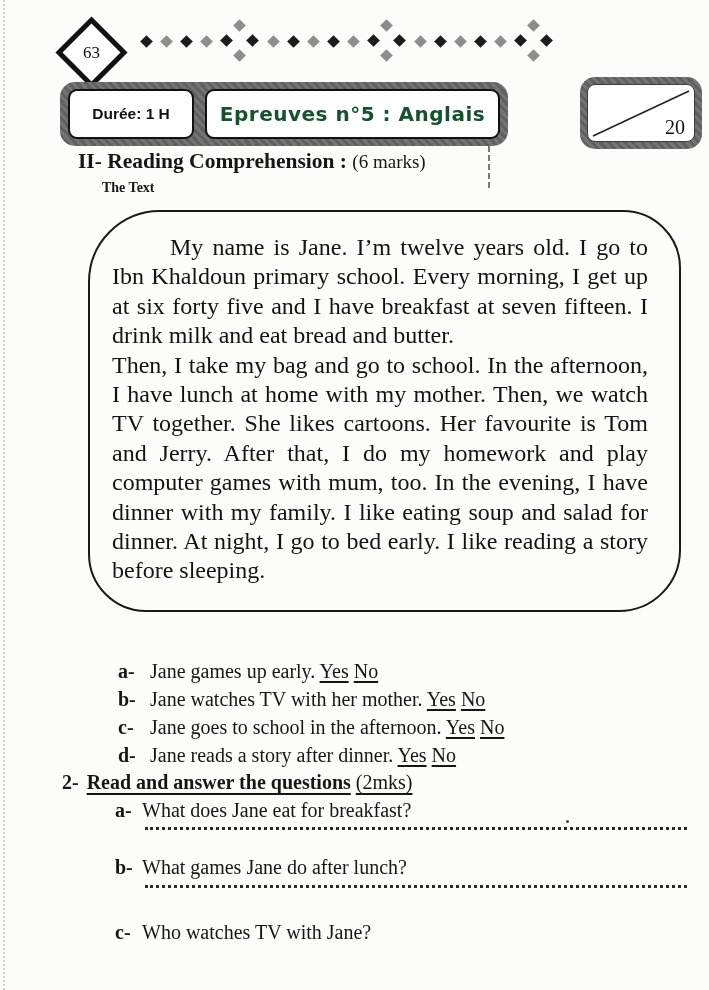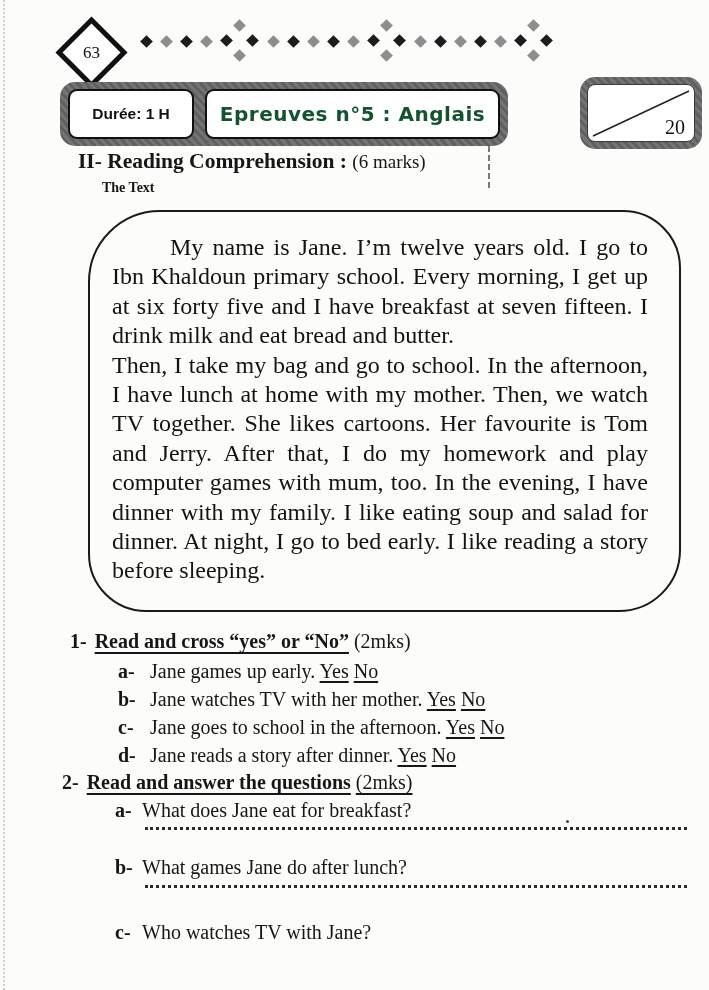--- a/index.html
+++ b/index.html
@@ -170,24 +170,20 @@
     <span class="b">II- Reading Comprehension :</span>
     <span class="marks">(6 marks)</span>
   </div>
   <div class="text-label">The Text</div>
 
   <div class="textbox">
     <p class="first">My name is Jane. I’m twelve years old. I go to Ibn Khaldoun primary school. Every morning, I get up at six forty five and I have breakfast at seven fifteen. I drink milk and eat bread and butter.</p>
     <p>Then, I take my bag and go to school. In the afternoon, I have lunch at home with my mother. Then, we watch TV together. She likes cartoons. Her favourite is Tom and Jerry. After that, I do my homework and play computer games with mum, too. In the evening, I have dinner with my family. I like eating soup and salad for dinner. At night, I go to bed early. I like reading a story before sleeping.</p>
   </div>
 
-  <div class="qhead" style="left:70px;top:630px;">
-    <span class="num">1-</span><span class="title">Read and cross “yes” or “No”</span>
-    <span>(2mks)</span>
-  </div>
 
   <div class="qitem" style="top:660px;">
     <span class="letter" style="left:118px;">a-</span>
     <span class="qtext" style="left:150px;">
       <span>Jane games up early.</span>
       <span class="yn">Yes</span>
       <span class="yn">No</span>
     </span>
   </div>
   <div class="qitem" style="top:688px;">

